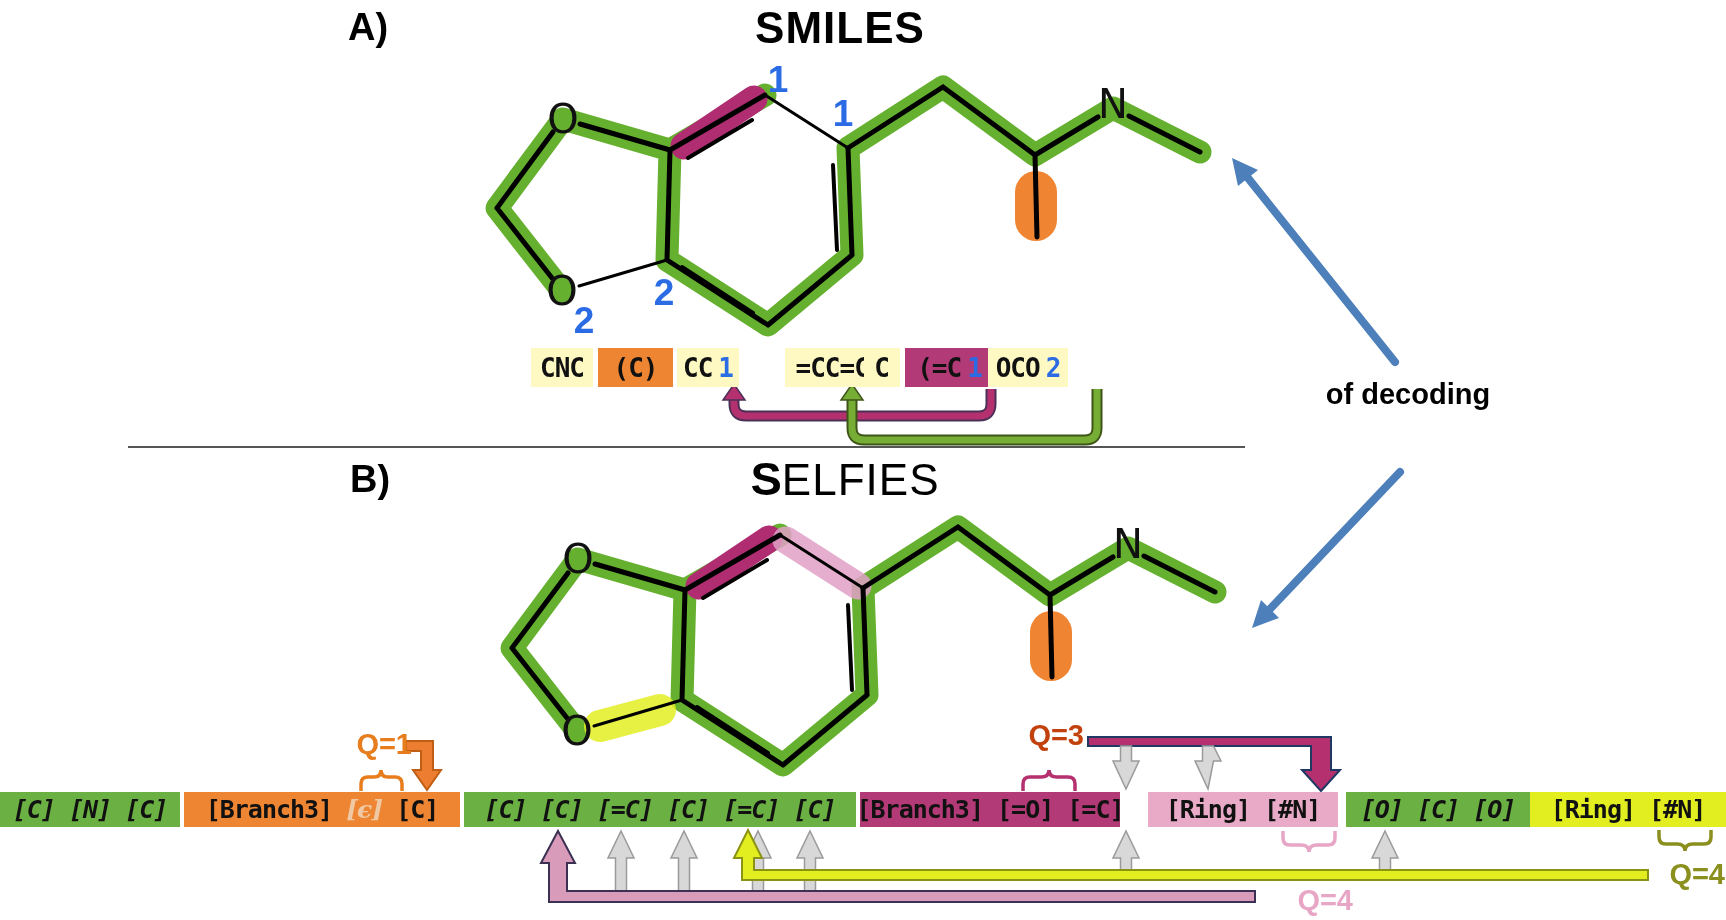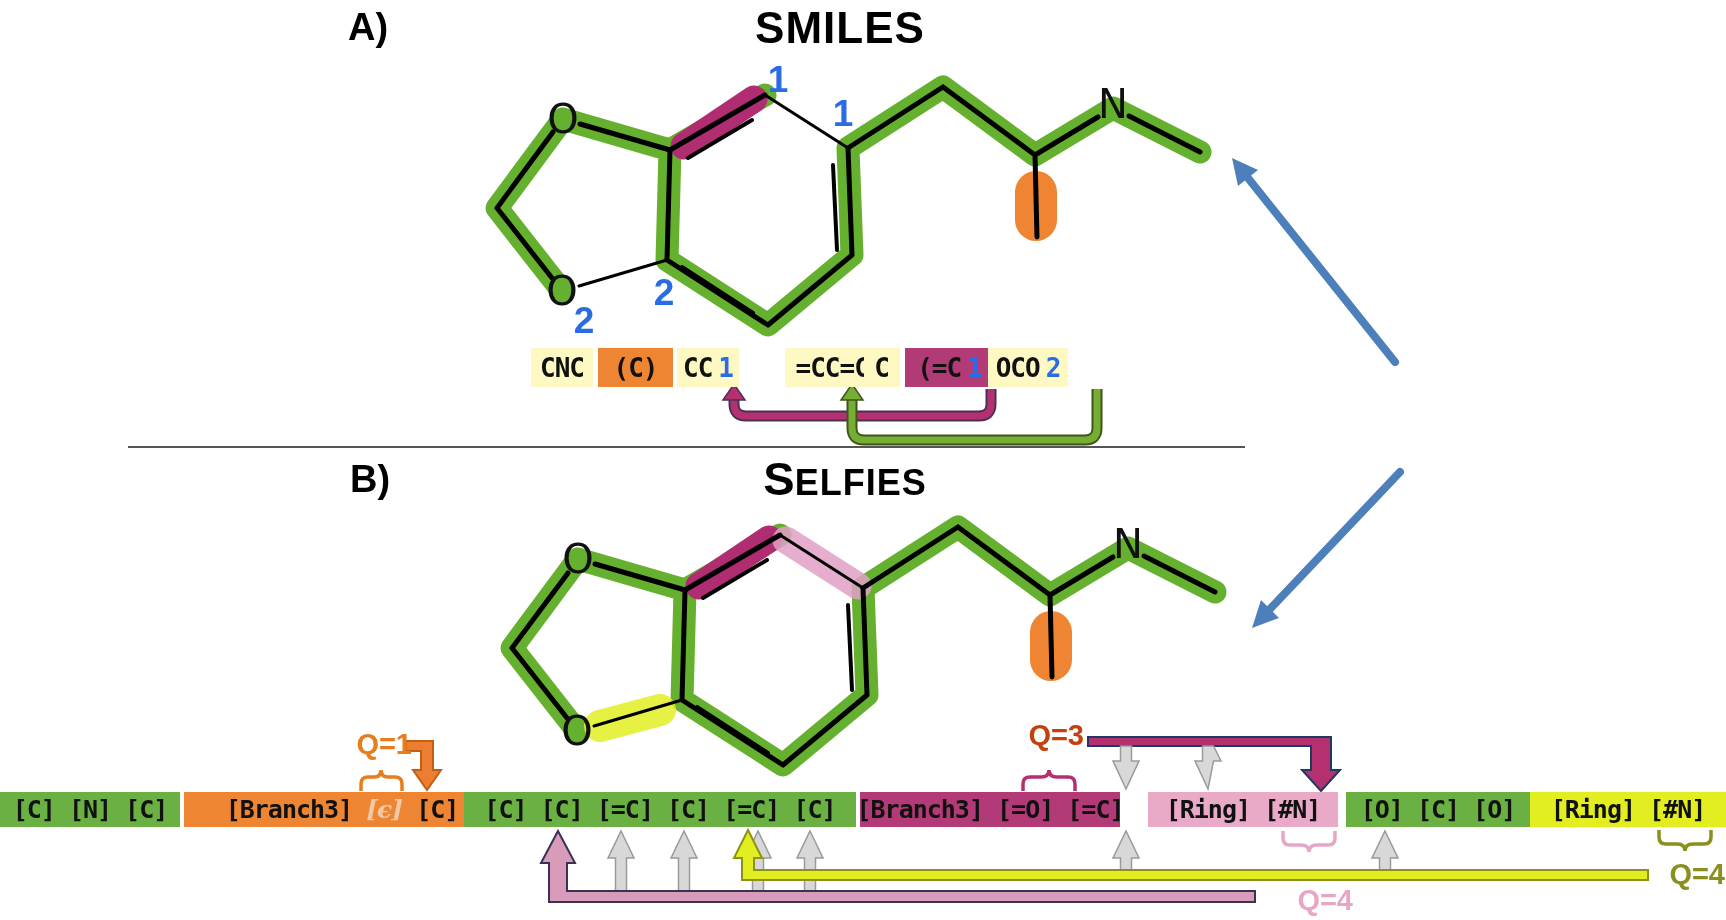--- a/index.html
+++ b/index.html
@@ -3,41 +3,41 @@
 <meta charset="utf-8">
 <style>
   html,body{margin:0;padding:0;}
   body{width:1726px;height:920px;position:relative;background:#ffffff;overflow:hidden;
        font-family:"Liberation Sans",sans-serif;}
   .abs{position:absolute;}
   
   .panel-label{font-size:38px;font-weight:800;color:#000;}
   .big-title{font-size:44px;font-weight:800;color:#000;letter-spacing:1px;text-align:center;}
   .sc-big{font-size:47px;font-weight:800;}
-  .sc-small{font-size:36px;font-weight:700;letter-spacing:1px;}
+  .sc-small{font-size:44px;font-weight:400;letter-spacing:1px;}
   .note-text{font-size:29px;font-weight:700;color:#000;text-align:center;line-height:37px;}
   .qlabel{font-size:29px;font-weight:800;text-align:right;}
   .q-orange{color:#e87d1e;}
   .q-magenta{color:#c2410c;}
   .q-pink{color:#e8a6c6;}
   .q-olive{color:#8a8f1d;}
   
   .sm-box{position:absolute;top:348px;height:39px;display:flex;align-items:center;justify-content:center;
           font-family:"DejaVu Sans Mono","Liberation Mono",monospace;font-weight:700;font-size:26px;
           letter-spacing:-1px;color:#111;}
   .sm-green{background:#fef9c3;}
   .sm-orange{background:#ee8532;}
   .sm-magenta{background:#b23a76;}
   .sm-digit{color:#2b6be4;margin-left:6px;}
   
   .sf-seg{position:absolute;top:792px;height:35px;display:flex;align-items:center;justify-content:center;
           font-family:"DejaVu Sans Mono","Liberation Mono",monospace;font-weight:700;font-size:25px;
           letter-spacing:-1px;color:#111;white-space:pre;}
-  .sf-green{background:#6ab042;}
-  .sf-orange{background:#ee8532;padding-left:20px;}
+  .sf-green{background:#6ab042;font-style:italic;}
+  .sf-orange{background:#ee8532;}
   .sf-magenta{background:#b23a76;}
   .sf-pink{background:#e9aac7;}
   .sf-yellow{background:#e2ee20;}
   .eps{font-family:"DejaVu Serif","Liberation Serif",serif;font-style:italic;color:#f0c9a4;}
   .divider{position:absolute;left:128px;top:446px;width:1117px;height:2px;background:#555;}
   svg{position:absolute;left:0;top:0;}
 </style>
 </head>
 <body>
 
@@ -142,20 +142,21 @@
 <div class="abs big-title" style="left:720px;top:3px;width:240px;">SMILES</div>
 
 <div class="abs panel-label" style="left:350px;top:458px;">B)</div>
 <div class="abs" style="left:735px;top:451px;width:220px;text-align:center;">
   <span class="sc-big">S</span><span class="sc-small">ELFIES</span>
 </div>
 
 <div class="divider"></div>
 
 <div class="abs note-text" style="left:1258px;top:376px;width:300px;">
+  <div>of decoding</div>
 </div>
 
 <div class="sm-box sm-green" style="left:531px;width:62px;">
     <span>CNC</span>
   </div>
 <div class="sm-box sm-orange" style="left:598px;width:75px;">
     <span>(C)</span>
   </div>
 <div class="sm-box sm-green" style="left:677px;width:62px;">
     <span>CC</span>

